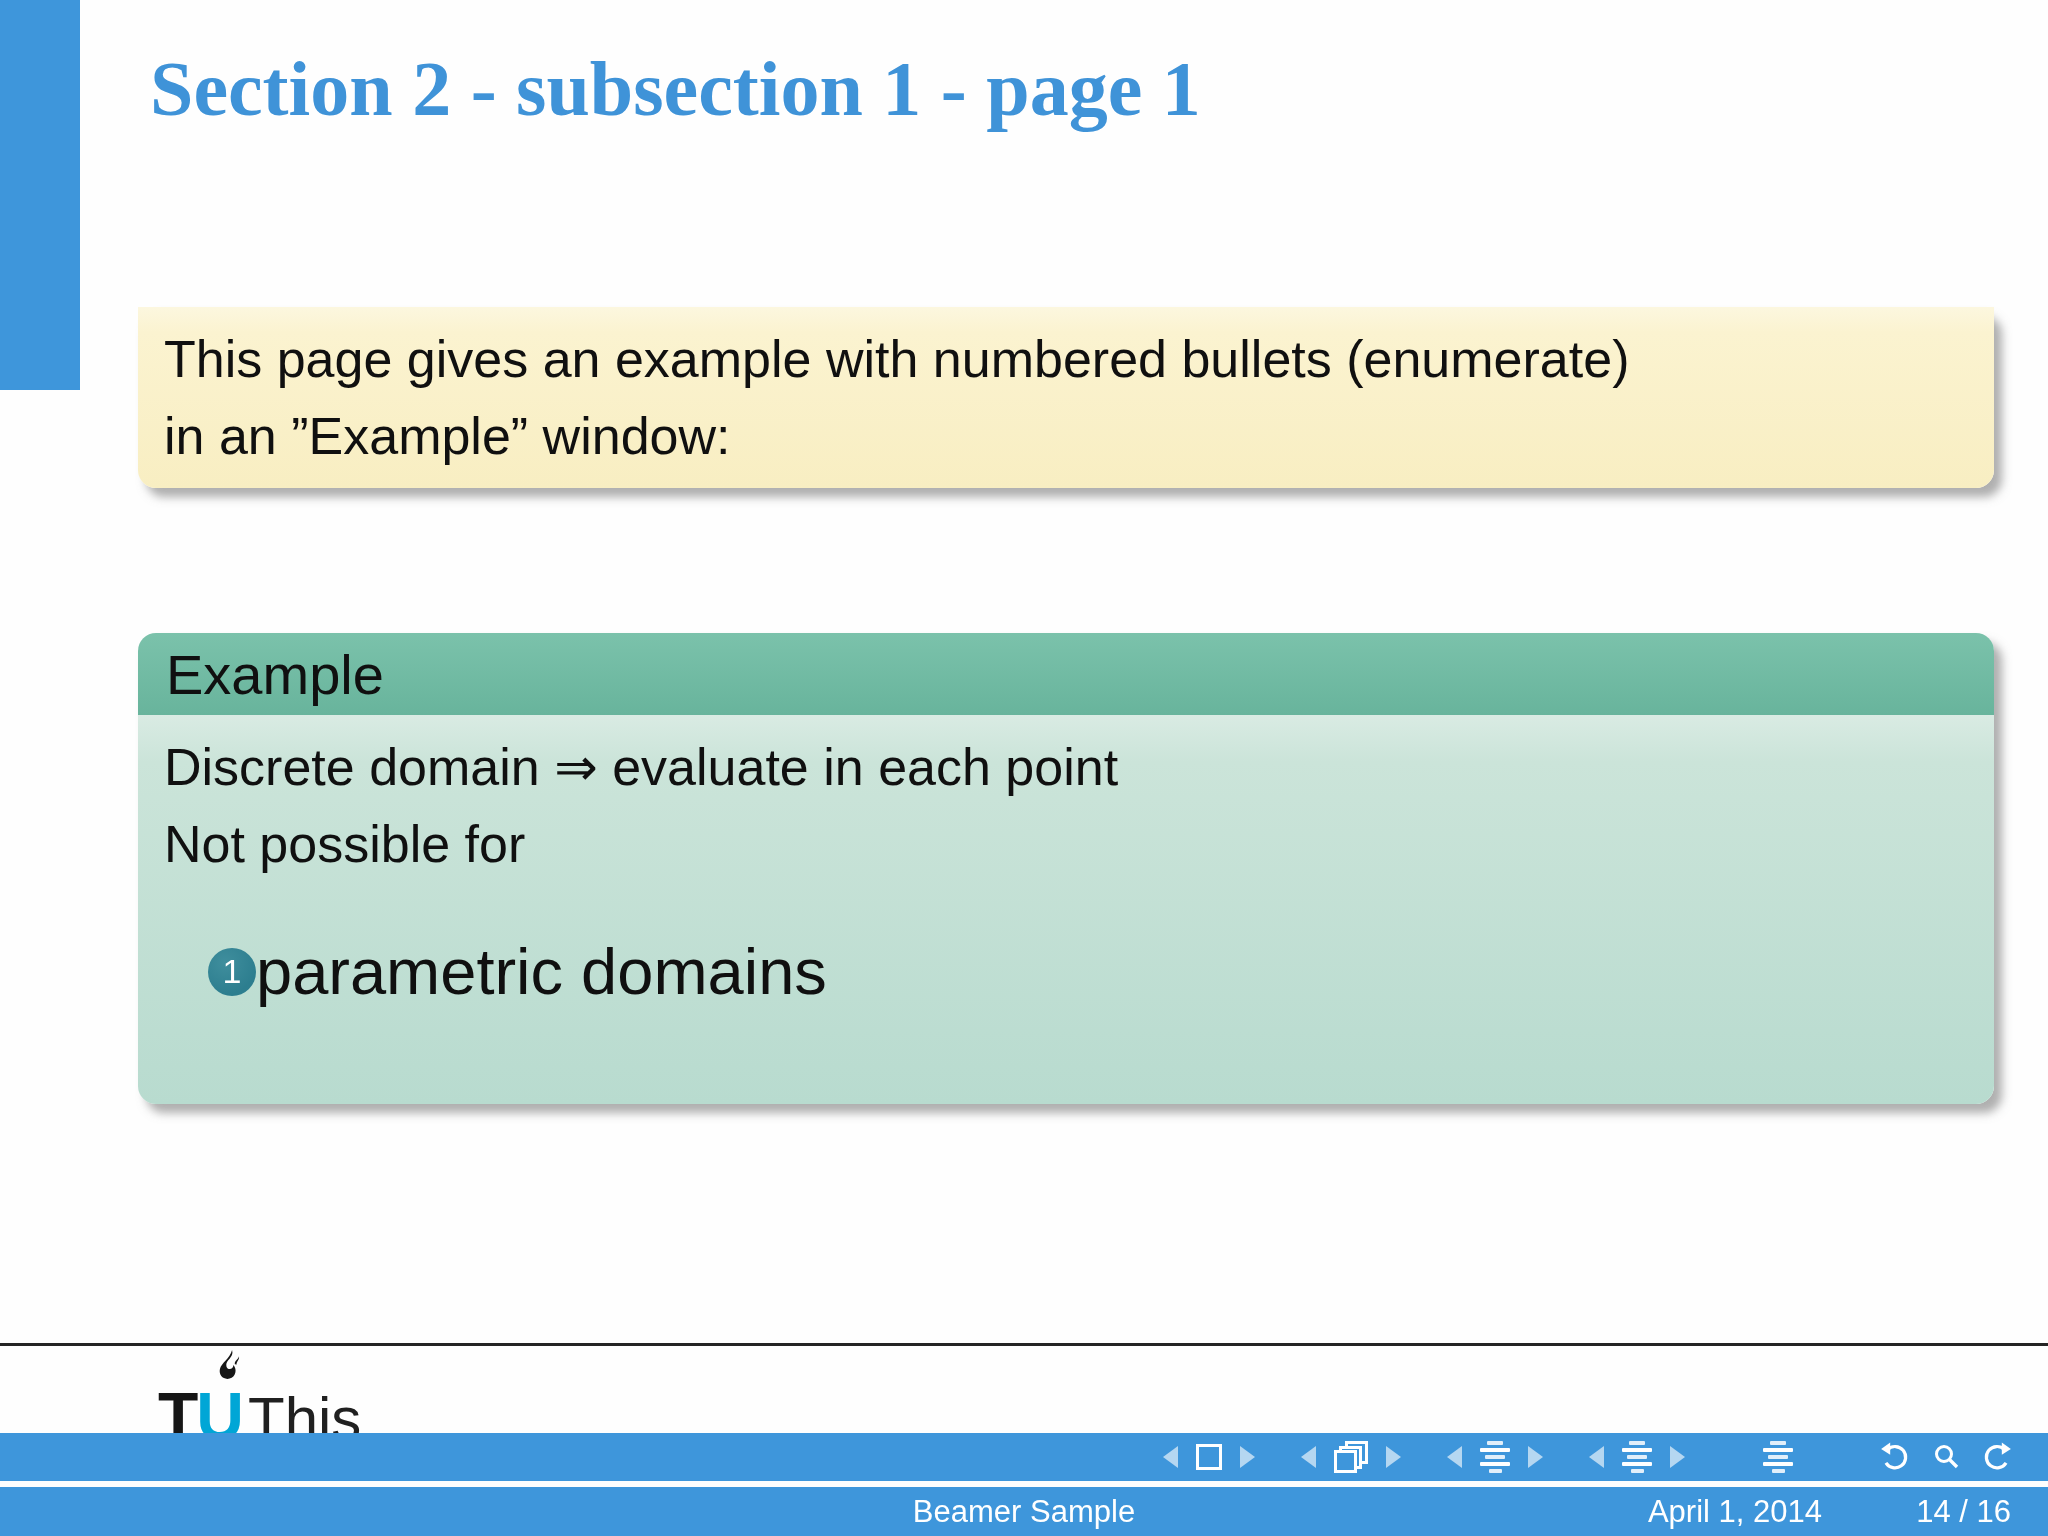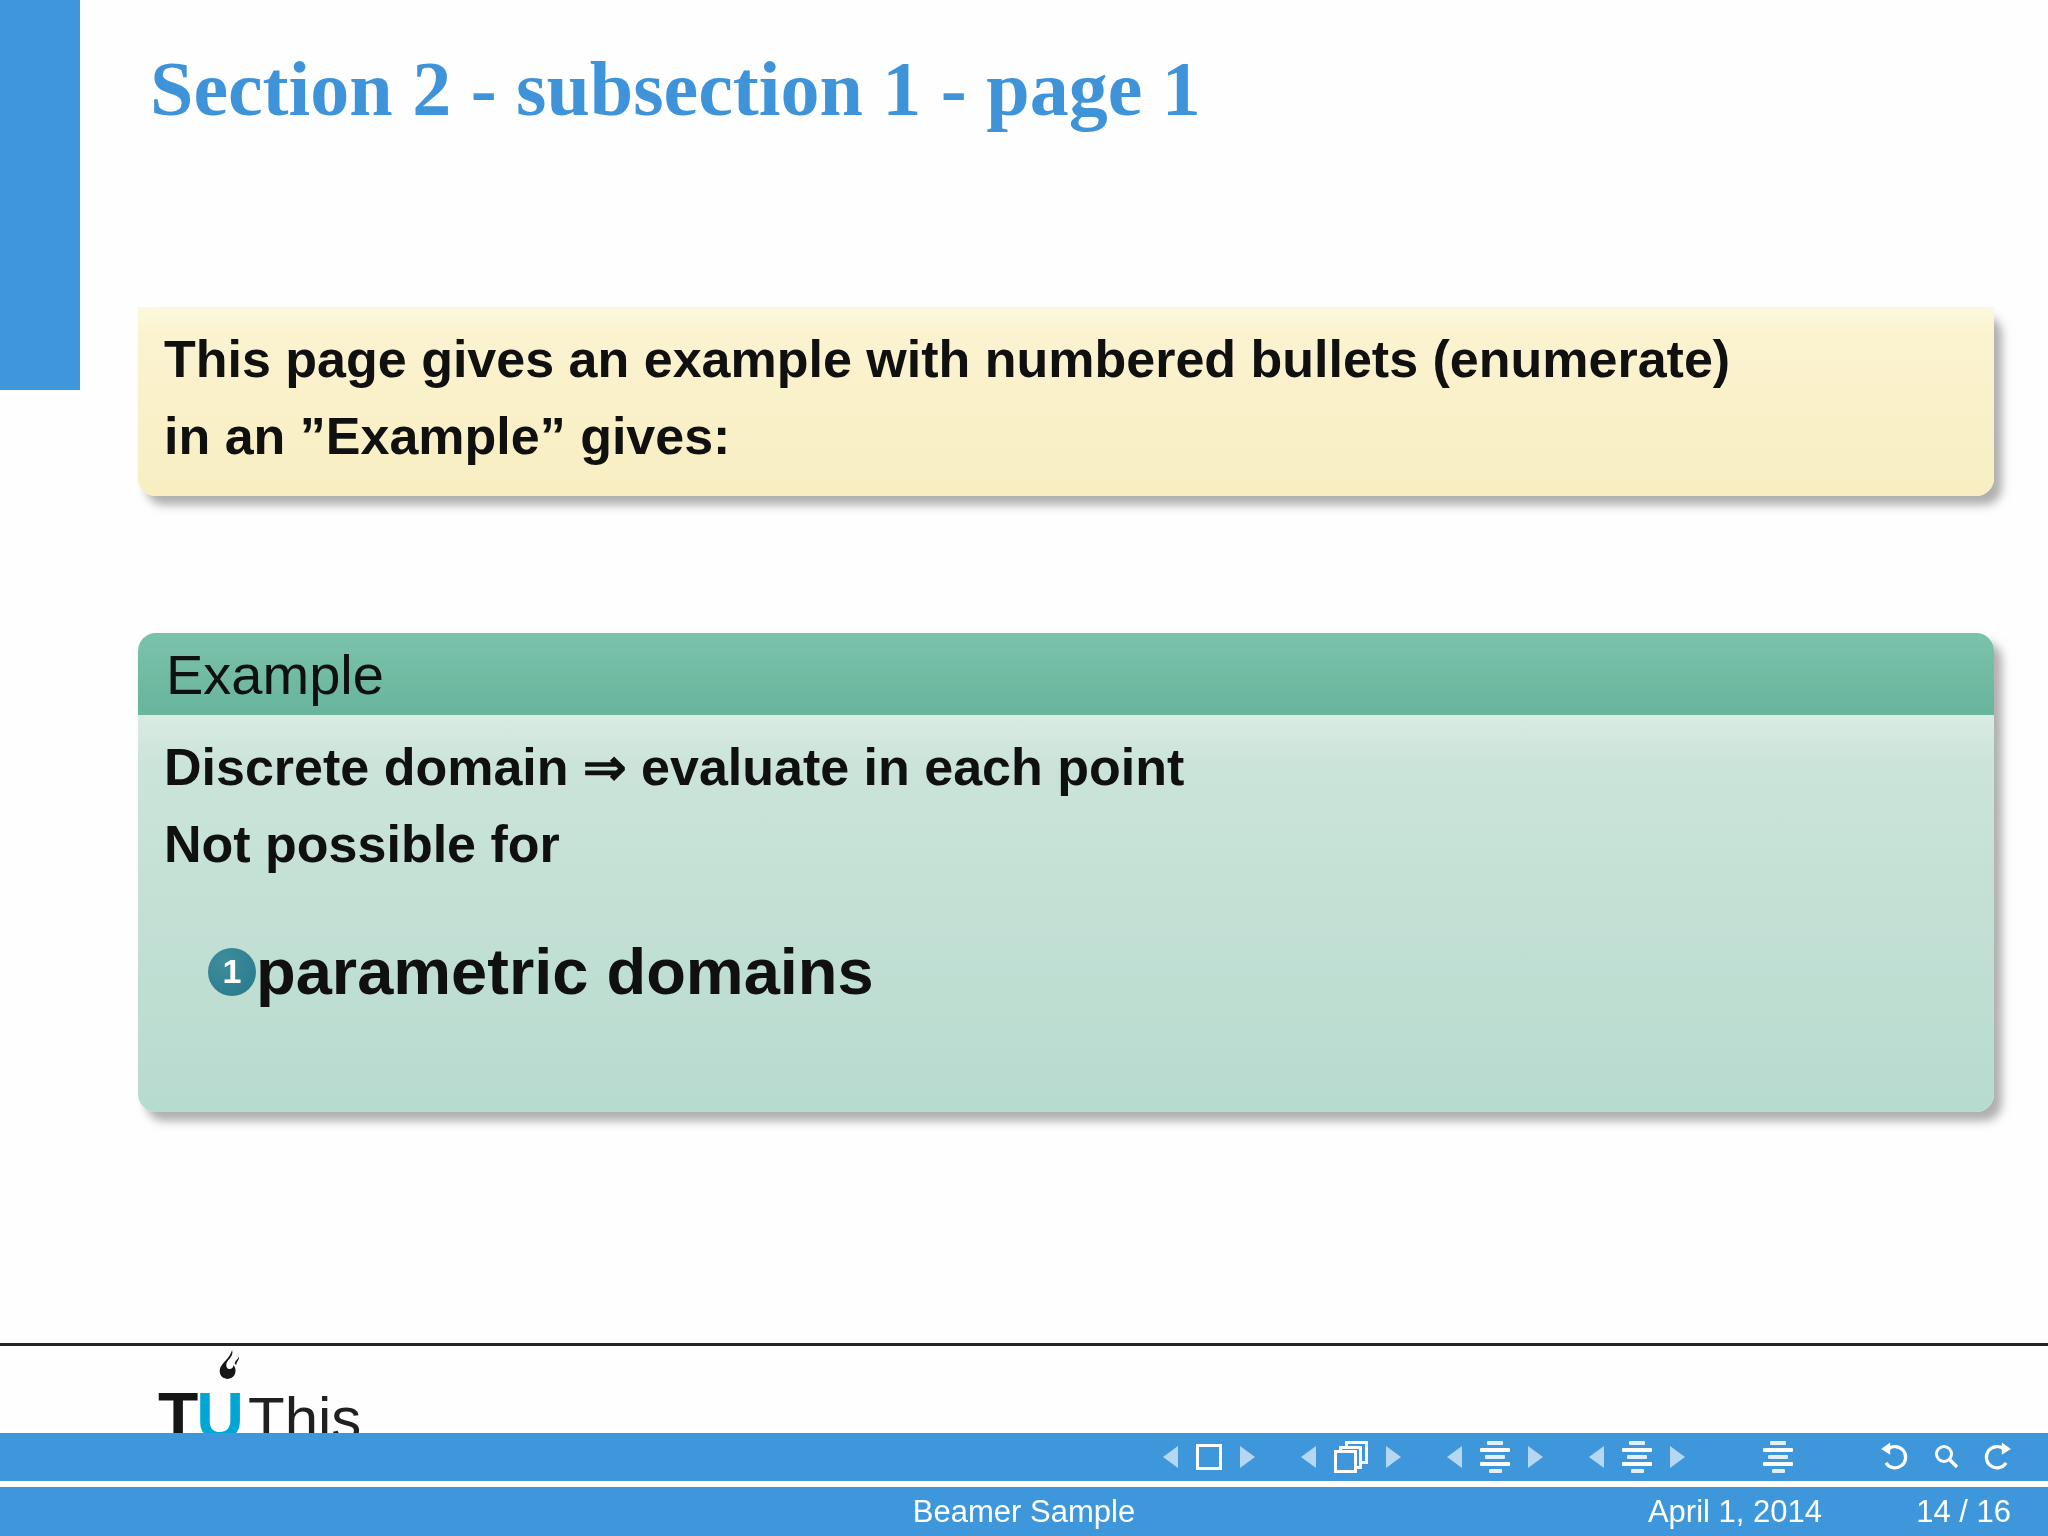--- a/index.html
+++ b/index.html
@@ -11,21 +11,21 @@
 
   
   .slide-title{position:absolute;left:150px;top:46px;white-space:nowrap;
     font-family:"Liberation Serif",serif;font-weight:bold;font-size:78px;line-height:1.1;
     color:var(--title-blue);}
 
   
   .block{position:absolute;left:138px;width:1856px;filter:none;}
   .block .hd{height:78px;display:flex;align-items:center;padding-left:28px;
     border-radius:18px 18px 0 0;font-size:56px;color:#101010;}
-  .block .bd{padding:14px 30px 12px 26px;border-radius:0 0 18px 18px;font-size:52px;line-height:77px;color:#101010;font-weight:bold;}
+  .block .bd{padding:14px 30px 4px 26px;border-radius:0 0 18px 18px;font-size:52px;line-height:77px;color:#101010;}
   .shadowed{box-shadow:8px 9px 10px rgba(110,110,110,0.55);border-radius:18px;}
 
   .alert{top:307px;}
   .alert .hd{background:linear-gradient(180deg,#F4E7A6 0%,#EFE092 100%);}
   .alert .bd{height:163px;background:linear-gradient(180deg,#FCF7DF 0%,#FBF3D0 14%,#F8EEC2 100%);}
 
   .example{top:633px;}
   .example .hd{height:82px;background:linear-gradient(180deg,#7BC2AB 0%,#68B49C 100%);}
   .example .bd{height:371px;background:linear-gradient(180deg,#D9EBE3 0%,#CBE4D9 12%,#B8DBCF 100%);}
 
@@ -85,21 +85,21 @@
 
 <div id="slide">
 
   <div class="side-strip"></div>
 
   <div class="slide-title">Section 2 - subsection 1 - page 1</div>
 
   <div class="block alert shadowed">
     <div class="bd">
       <div>This page gives an example with numbered bullets (enumerate)</div>
-      <div>in an ”Example” gives:</div>
+      <div>in an ”Example” window:</div>
     </div>
   </div>
 
   <div class="block example shadowed">
     <div class="hd">
       <span>Example</span>
     </div>
     <div class="bd">
       <div>Discrete domain ⇒ evaluate in each point</div>
       <div>Not possible for</div>

